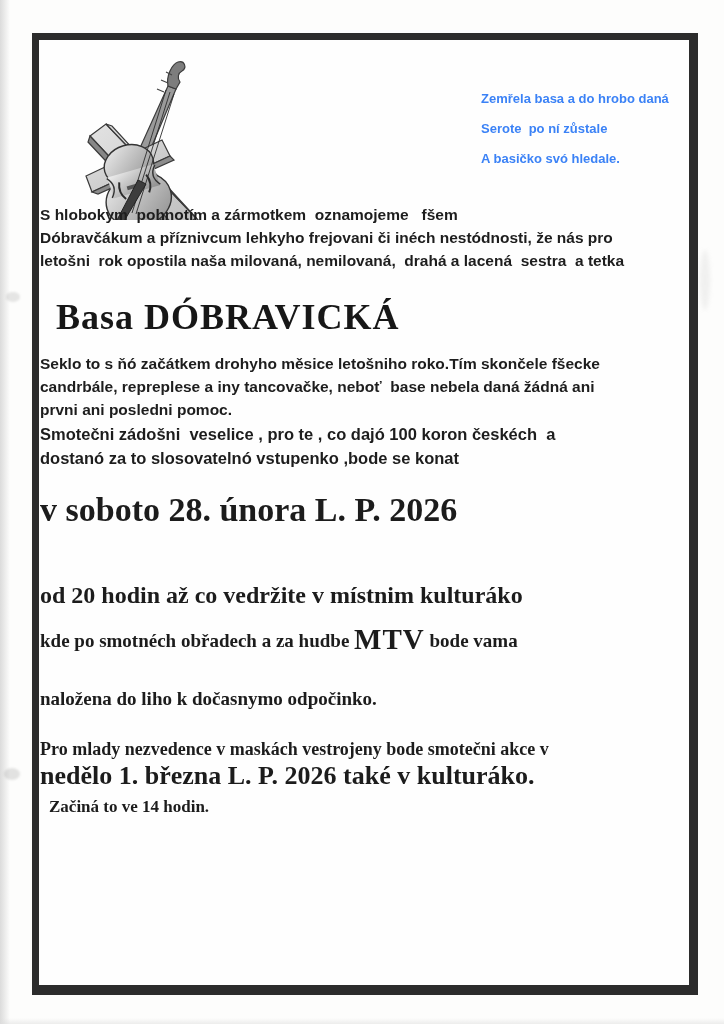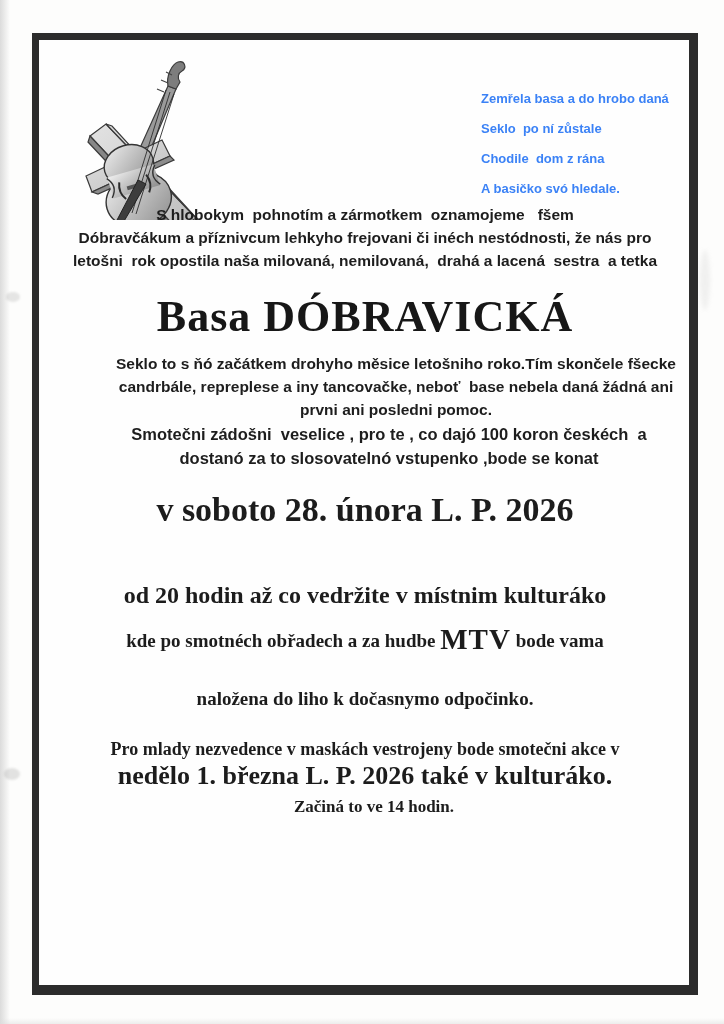--- a/index.html
+++ b/index.html
@@ -38,34 +38,35 @@
     position:absolute;left:44px;top:52px;width:178px;height:168px;
   }
 
   .verse{
     position:absolute;left:481px;top:84px;
     font-weight:bold;font-size:13px;line-height:30px;
     color:#3b82f6;
   }
   .verse div{white-space:pre;}
 
-  .block{position:absolute;left:40px;width:650px;text-align:center;}
+  .block{position:absolute;left:40px;width:650px;}
   .block div{white-space:pre;}
 
   .intro{top:203px;font-weight:bold;font-size:15.5px;line-height:23px;color:#1d1d1d;}
 
   .title{
     top:290px;
     font-family:"Liberation Serif", serif;
-    font-weight:bold;font-size:44px;line-height:54px;letter-spacing:1px;
+    font-weight:bold;font-size:36px;line-height:54px;letter-spacing:1px;
     color:#171717;
+    margin-left:16px;
   }
 
-  .para2{top:352px;font-weight:bold;font-size:15.5px;line-height:23px;color:#1d1d1d;padding-left:31px;}
-  .para3{top:422px;font-weight:bold;font-size:16.5px;line-height:24px;color:#1d1d1d;padding-left:24px;}
+  .para2{top:352px;font-weight:bold;font-size:15.5px;line-height:23px;color:#1d1d1d;}
+  .para3{top:422px;font-weight:bold;font-size:16.5px;line-height:24px;color:#1d1d1d;}
 
   .serifline{font-family:"Liberation Serif", serif;font-weight:bold;color:#1c1c1c;}
   .dateline{top:490px;font-size:34px;line-height:40px;}
   .timeline{top:580px;font-size:24px;line-height:30px;}
   .musicline{top:624px;font-size:19px;line-height:30px;}
   .musicline .band{font-size:29px;letter-spacing:1px;vertical-align:-2px;}
   .restline{top:686px;font-size:19px;line-height:26px;}
   .youthline{top:737px;font-size:18px;line-height:24px;}
   .sundayline{top:760px;font-size:26px;line-height:32px;}
   .startline{top:796px;font-size:17px;line-height:22px;margin-left:9px;}
@@ -134,22 +135,21 @@
 
     <path d="M94,128 L102,132 L76,176 L72,170 Z" fill="#3d3d3d" stroke="#222" stroke-width="1"></path>
     <path d="M76,176 L72,170 L68,182 Z" fill="#2b2b2b"></path>
 
     <path d="M88,170 Q84,184 72,186" fill="none" stroke="#444" stroke-width="2"></path>
   </svg>
 </div>
 
 <div class="verse">
   <div>Zemřela basa a do hrobo daná</div>
-  <div>Seklo  po ní zůstale</div>
-  <div>Chodile  dom z rána</div>
+  <div>Serote  po ní zůstale</div>
   <div>A basičko svó hledale.</div>
 </div>
 
 <div class="block intro">
   <div>S hlobokym  pohnotím a zármotkem  oznamojeme   fšem</div>
   <div>Dóbravčákum a příznivcum lehkyho frejovani či inéch nestódnosti, že nás pro</div>
   <div>letošni  rok opostila naša milovaná, nemilovaná,  drahá a lacená  sestra  a tetka</div>
 </div>
 
 <div class="block title">Basa  DÓBRAVICKÁ</div>

